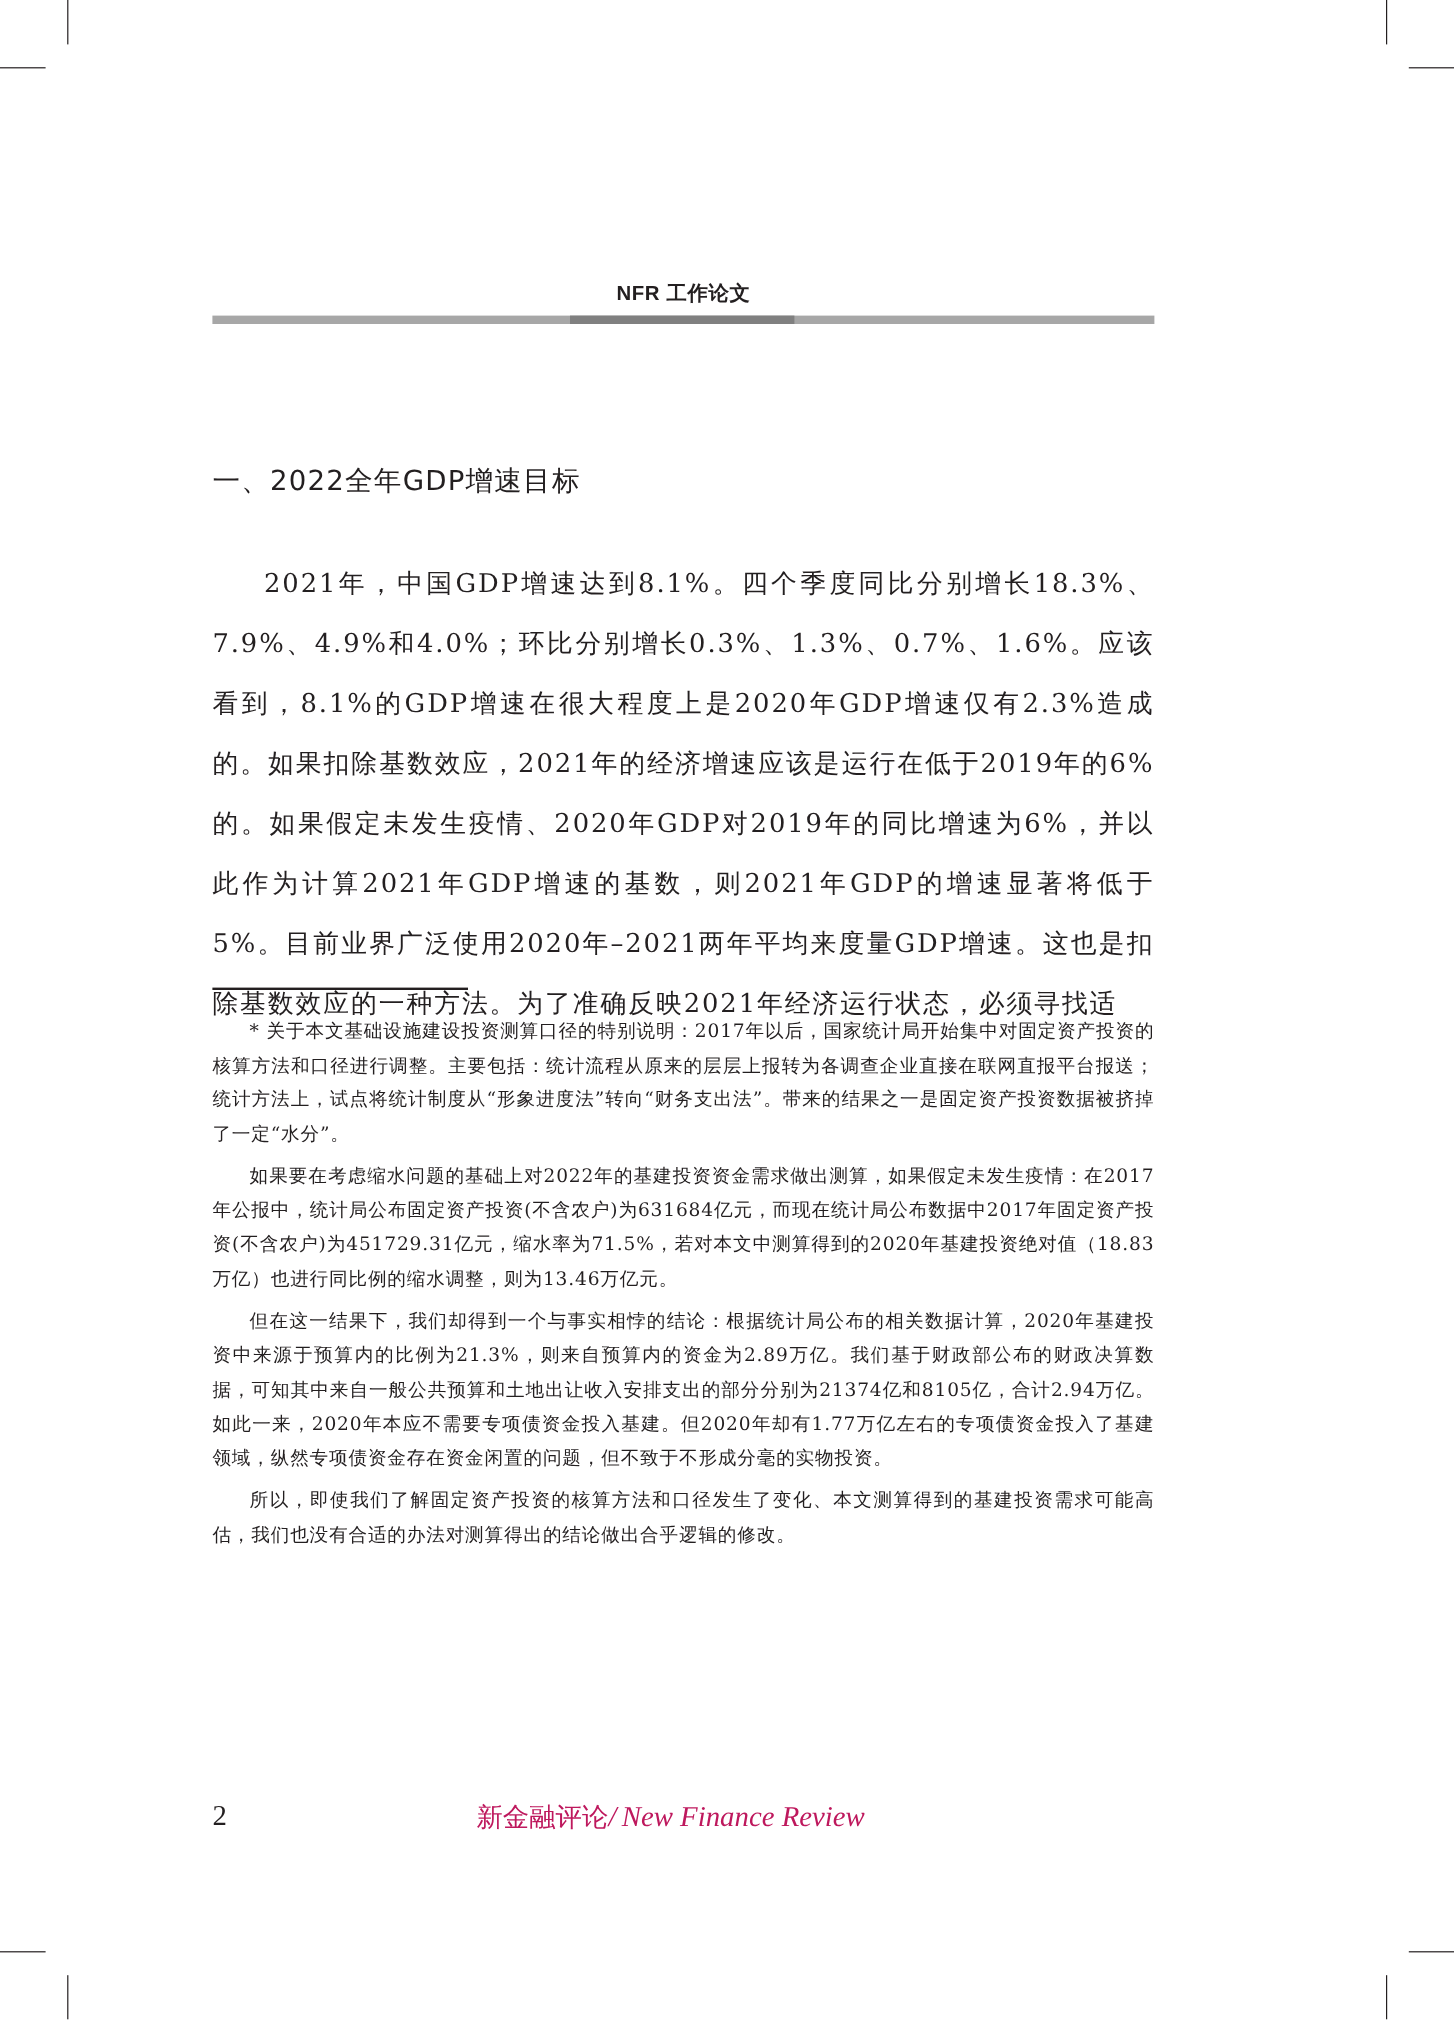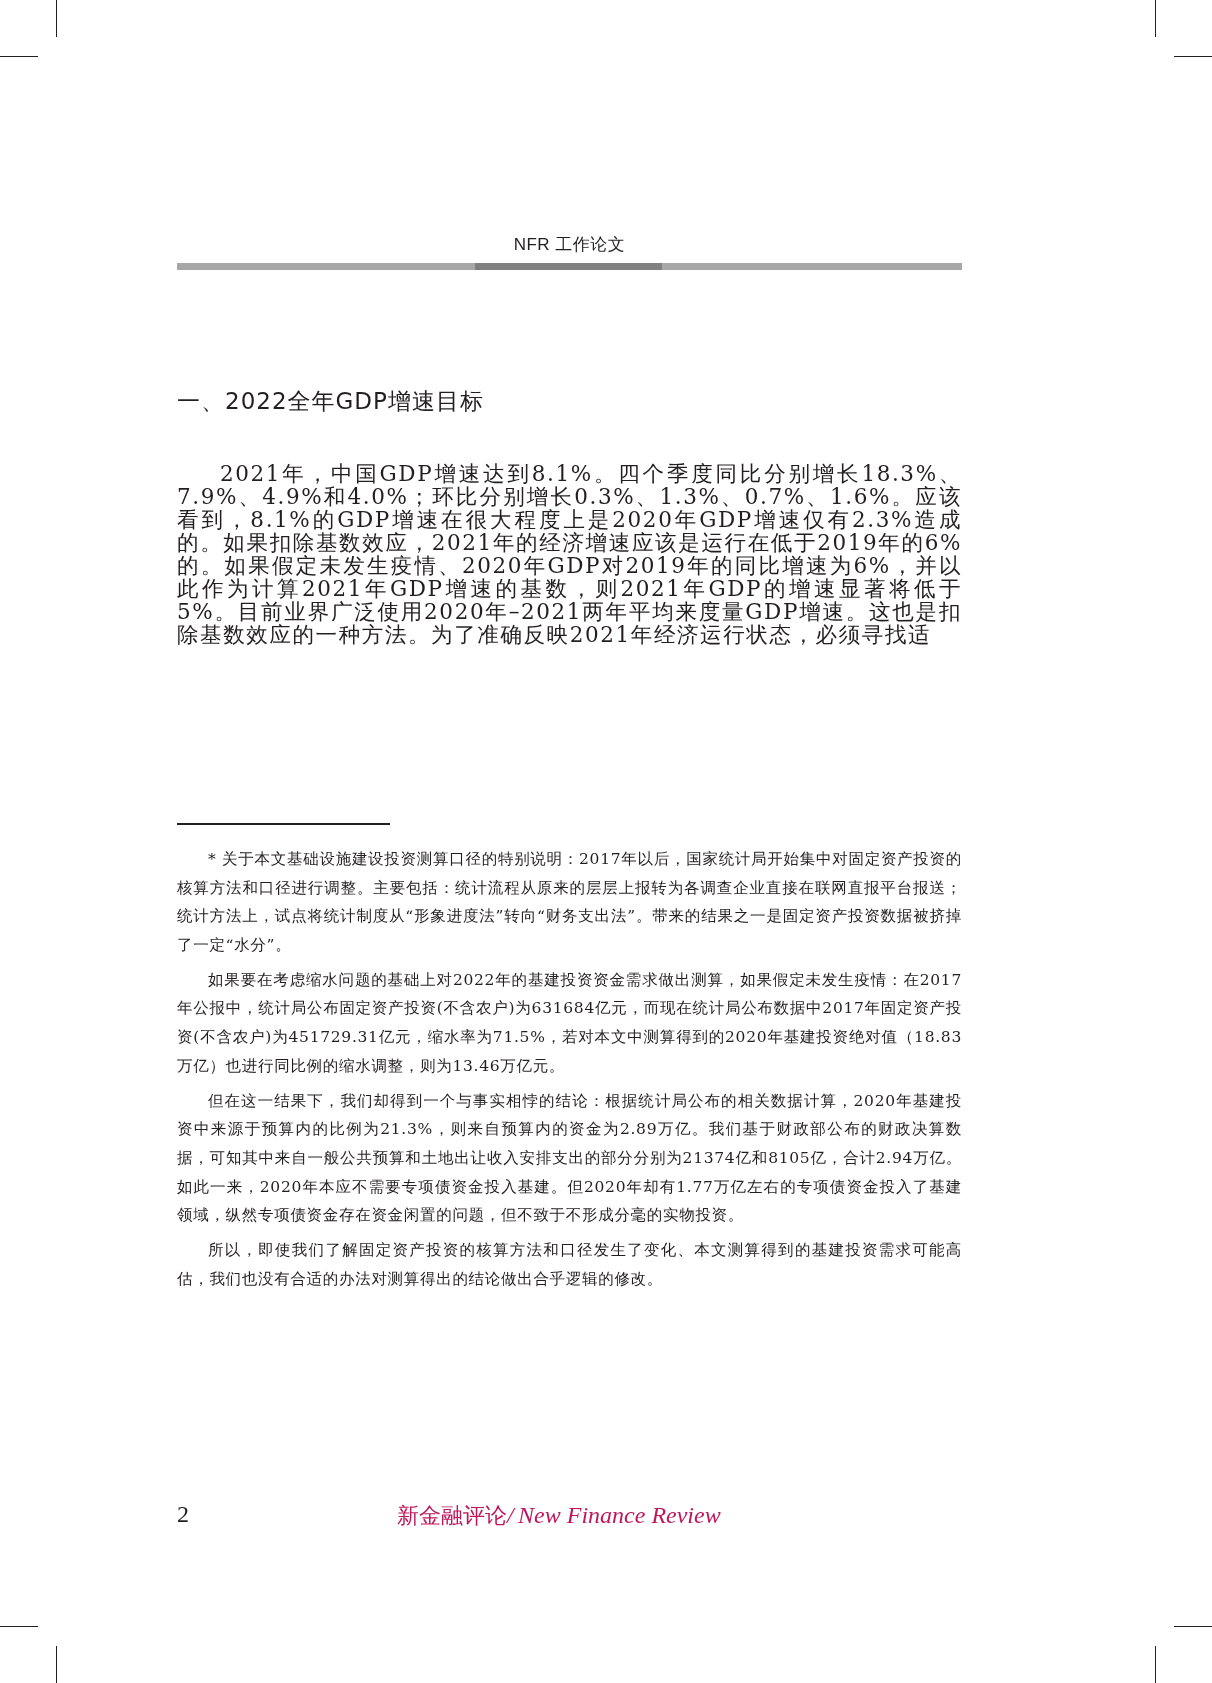--- a/index.html
+++ b/index.html
@@ -23,21 +23,21 @@
   .crop.h { height: 1px; width: 38px; }
 
   .running-head {
     position: absolute;
     left: 177px;
     width: 785px;
     top: 234px;
     text-align: center;
     font-family: "Liberation Sans", "DejaVu Sans", sans-serif;
     font-size: 17px;
-    font-weight: normal;
+    font-weight: bold;
     letter-spacing: 0.5px;
     color: #231f20;
     line-height: 22px;
   }
   .head-bar {
     position: absolute;
     left: 177px;
     top: 263px;
     width: 785px;
     height: 7px;
@@ -64,21 +64,21 @@
     line-height: 30px;
     color: #231f20;
   }
 
   .body-text {
     position: absolute;
     left: 177px;
     top: 462px;
     width: 785px;
     font-size: 21.5px;
-    line-height: 23px;
+    line-height: 50px;
     text-align: justify;
     text-indent: 43px;
     letter-spacing: 1.6px;
     margin: 0;
     color: #231f20;
   }
 
   .footnote-rule {
     position: absolute;
     left: 177px;

